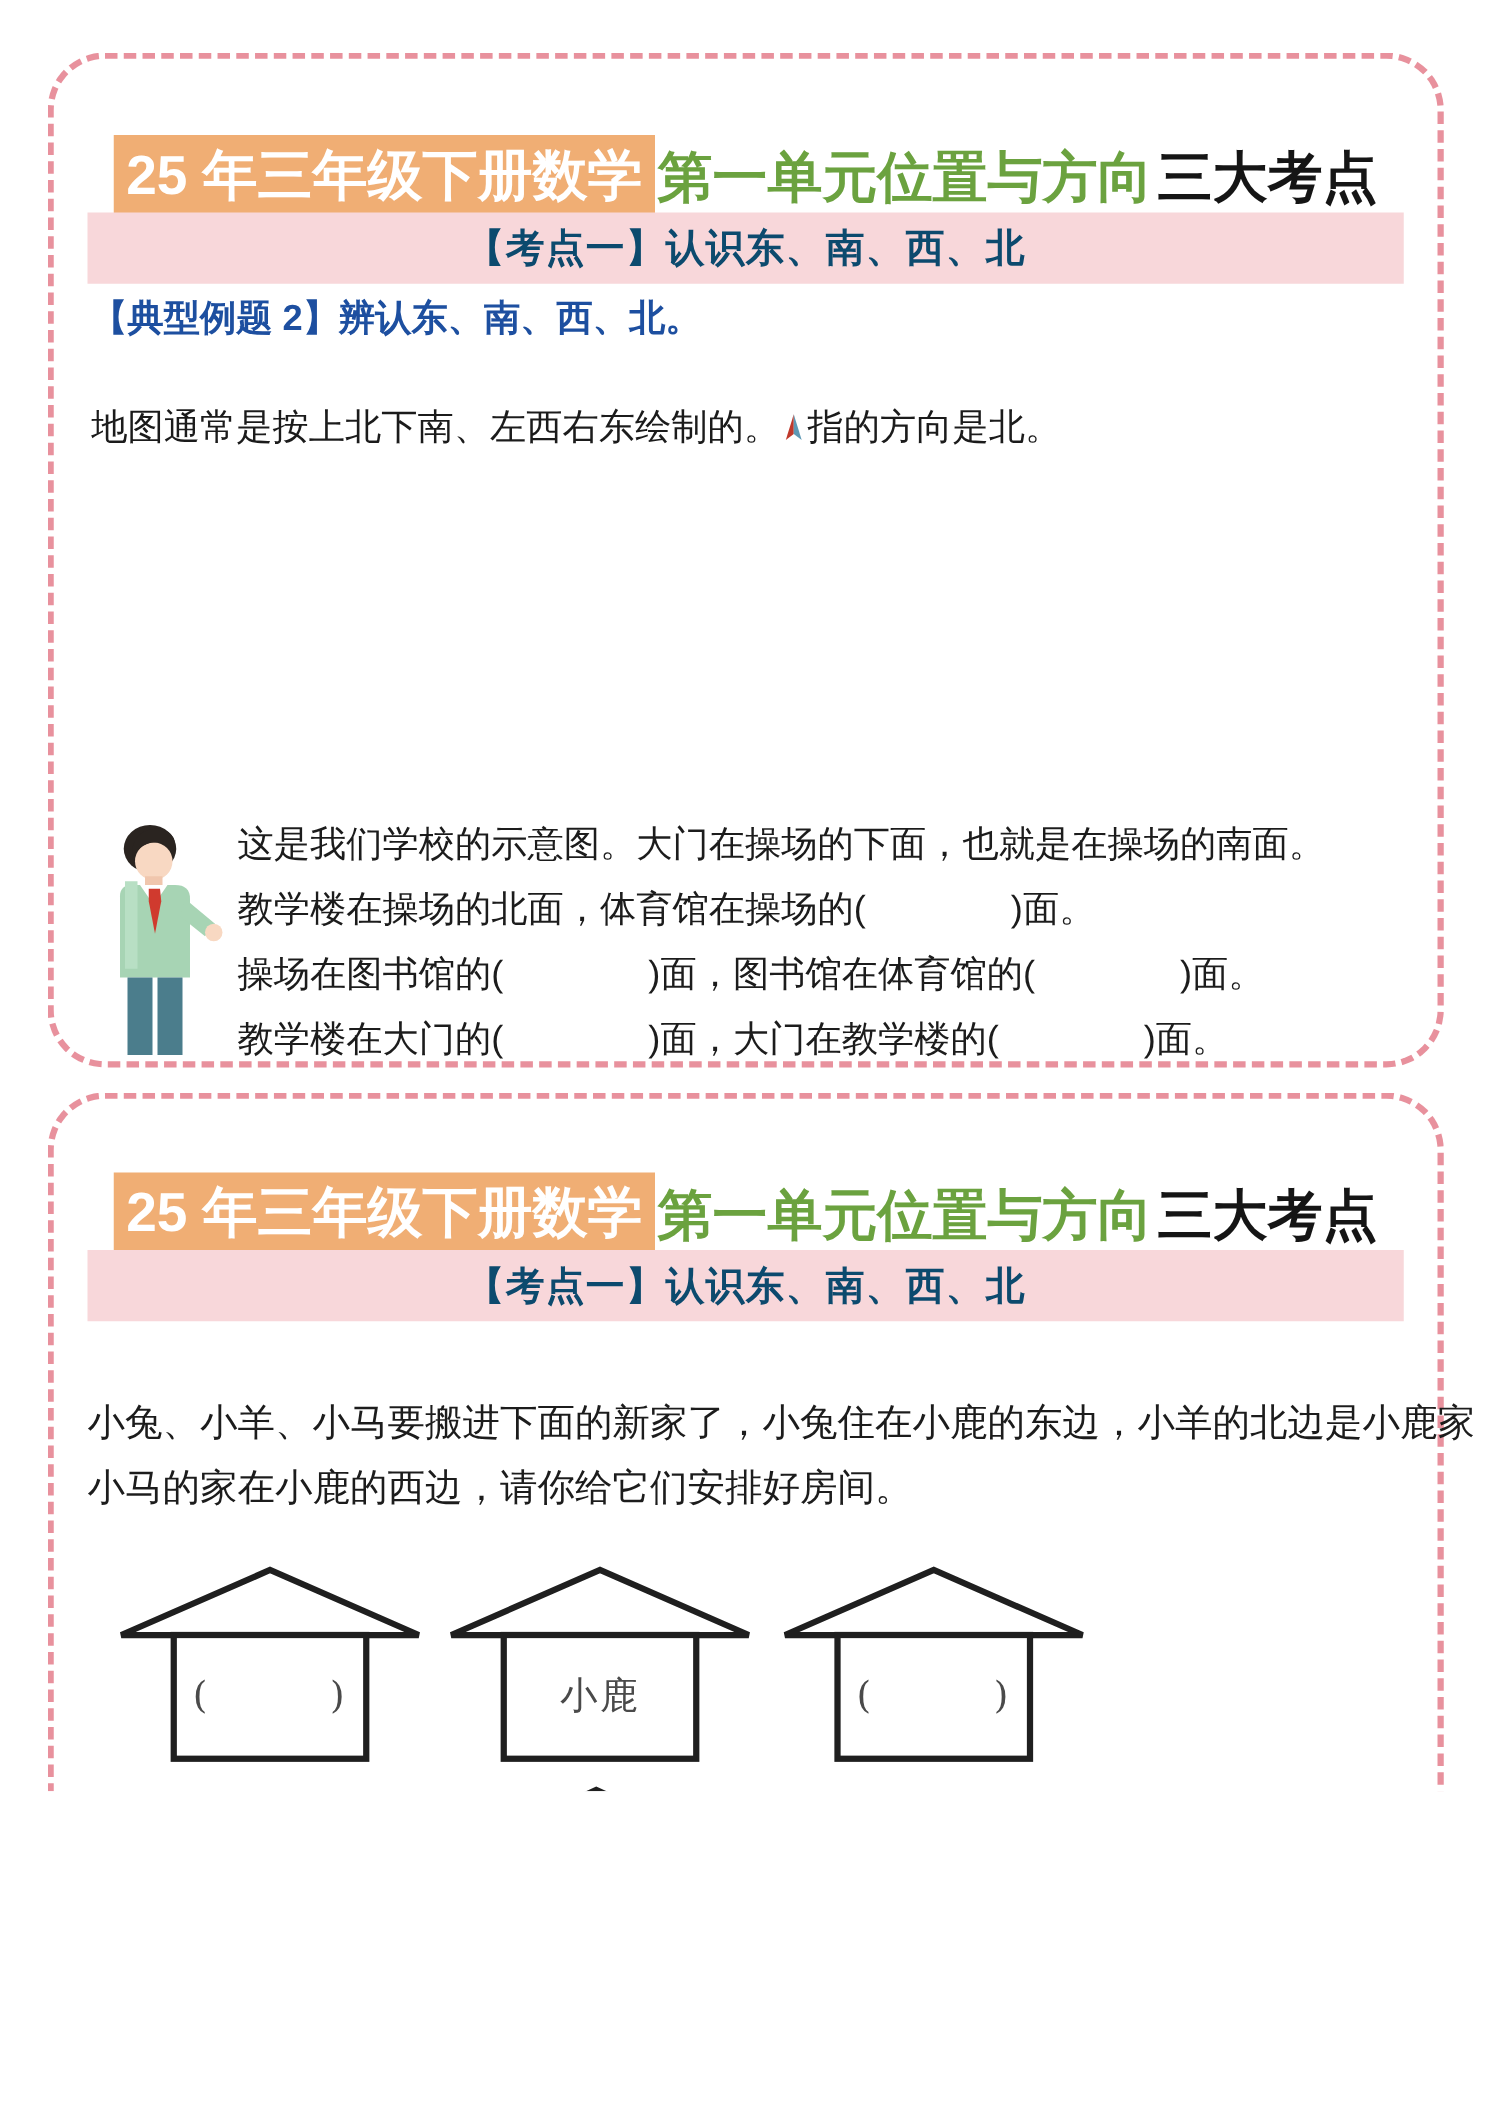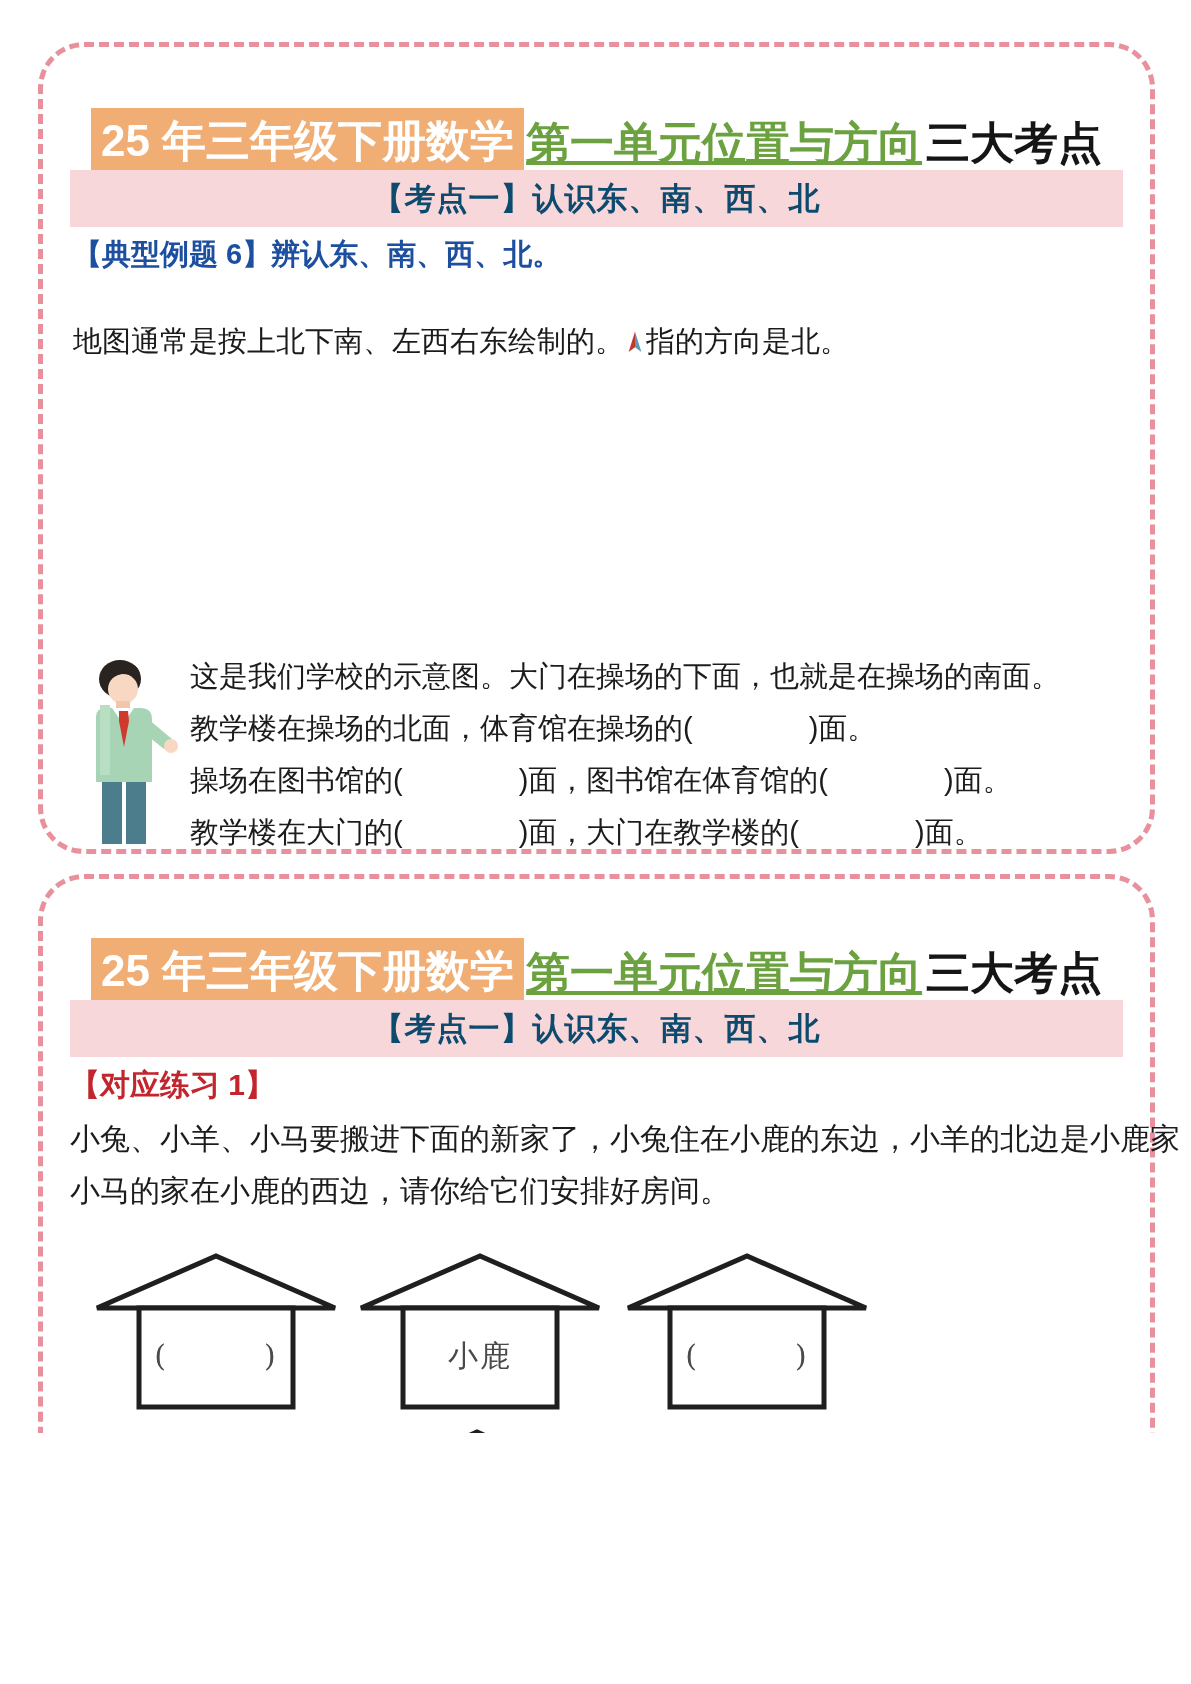--- a/index.html
+++ b/index.html
@@ -8,21 +8,21 @@
   .card{position:absolute;left:38px;width:1107px;
         border:5px dashed var(--border_pink,#e8919d);border-radius:46px;background:#ffffff;}
   #card1{top:42px;height:802px;}
   #card2{top:874px;height:766px;}
 
   
   .title-row{position:absolute;left:0;right:0;display:flex;justify-content:center;align-items:flex-end;
              font-weight:700;font-size:44px;line-height:1.15;white-space:nowrap;}
   .title-highlight{background:var(--accent_orange,#f0ae74);color:#ffffff;padding:8px 10px 12px 10px;}
   .title-unit{color:var(--title_green,#6ba23f);border-bottom:8px double var(--title_green,#6ba23f);
-              padding:8px 2px 2px 2px;text-decoration:underline;}
+              padding:8px 2px 2px 2px;}
   .title-suffix{color:#151515;padding:8px 0 10px 2px;margin-top:35px;}
 
   .banner{position:absolute;left:27px;right:27px;height:57px;background:var(--banner_pink,#f8d7da);
           display:flex;align-items:center;justify-content:center;
           font-size:31px;font-weight:700;color:#0c4a6e;letter-spacing:1px;}
 
   .heading{position:absolute;left:30px;font-size:29px;font-weight:700;white-space:nowrap;}
   .heading-blue{color:var(--heading_blue,#1d4fa0);}
   .heading-red{color:var(--heading_red,#c2252d);font-size:30px;}
 
@@ -68,21 +68,21 @@
   <section class="card" id="card1">
 
     <div class="title-row" style="top:28px;">
       <span class="title-highlight">25 年三年级下册数学</span>
         <span class="title-unit">第一单元位置与方向</span>
         <span class="title-suffix">三大考点</span>
     </div>
 
     <div class="banner" style="top:123px;">【考点一】认识东、南、西、北</div>
 
-    <div class="heading heading-blue" style="top:188px;">【典型例题 6】辨认东、南、西、北。</div>
+    <div class="heading heading-blue" style="top:188px;">【典型例题 2】辨认东、南、西、北。</div>
 
     <div class="intro bodyline" style="top:235px;">
       <span>地图通常是按上北下南、左西右东绘制的。</span><span class="inline-icon"><svg width="18" height="26" viewBox="0 0 34 44">
             <polygon points="17,2 5,41 17,32" fill="#c0392b"></polygon>
             <polygon points="17,2 29,41 17,32" fill="#5e99b5"></polygon>
           </svg></span><span>指的方向是北。</span>
     </div>
 
 
     <div class="boy">
@@ -113,21 +113,20 @@
   <section class="card" id="card2">
 
     <div class="title-row" style="top:26px;">
       <span class="title-highlight">25 年三年级下册数学</span>
         <span class="title-unit">第一单元位置与方向</span>
         <span class="title-suffix">三大考点</span>
     </div>
 
     <div class="banner" style="top:121px;">【考点一】认识东、南、西、北</div>
 
-    <div class="heading heading-red" style="top:186px;left:27px;">【对应练习 1】</div>
 
     <div class="problem">
       <div>小兔、小羊、小马要搬进下面的新家了，小兔住在小鹿的东边，小羊的北边是小鹿家，</div>
       <div>小马的家在小鹿的西边，请你给它们安排好房间。</div>
     </div>
 
     <div class="house" style="left:50px;top:373px;width:246px;height:160px;">
       <svg width="246" height="160" viewBox="0 0 246 160">
         <polygon points="4,56 123,4 242,56" fill="#ffffff" stroke="#1f1f1f" stroke-width="5"></polygon>
         <rect x="46" y="56" width="154" height="99" fill="#ffffff" stroke="#1f1f1f" stroke-width="5"></rect>

